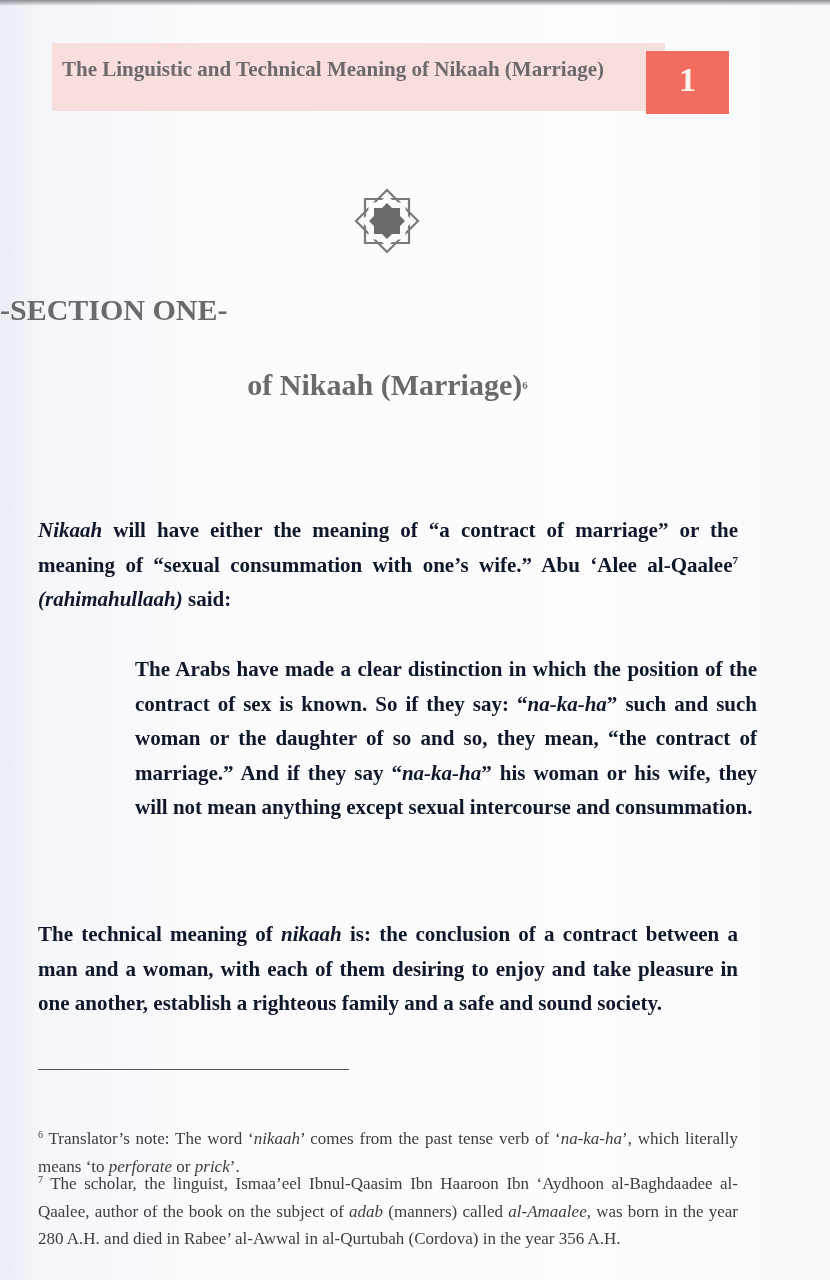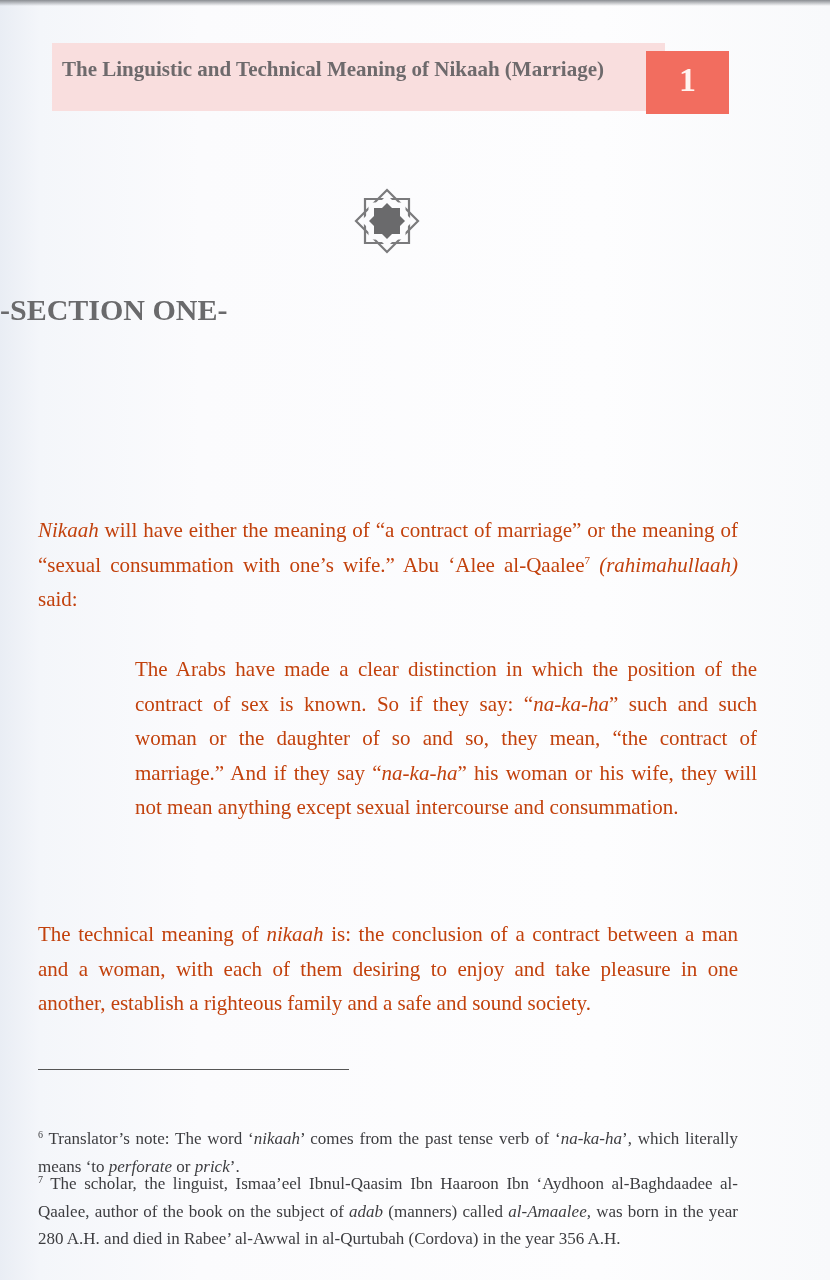--- a/index.html
+++ b/index.html
@@ -18,21 +18,21 @@
     color: #6e6a6c; white-space: nowrap; }
   .chapter-box { position: absolute; left: 646px; top: 51px; width: 83px; height: 63px; background: #f26d5f; }
   .chapter-num { position: absolute; left: 0; top: 10px; width: 83px; text-align: center; font-size: 34px;
     font-weight: bold; color: #fff4f0; }
   .ornament { position: absolute; left: 354px; top: 188px; width: 66px; height: 66px; }
   .section-label { position: absolute; left: 0; top: 293px; width: 770px; text-align: left; font-size: 30px;
     font-weight: bold; color: #6a6a6c; }
   .section-title { position: absolute; left: 0; top: 364px; width: 775px; text-align: center; font-size: 30px;
     font-weight: bold; color: #6a6a6c; line-height: 42px; }
   .section-title sup { font-size: 11px; vertical-align: 6px; }
-  .para { position: absolute; font-size: 21px; line-height: 34.5px; text-align: justify; color: #c2410c; }
+  .para { position: absolute; font-size: 21px; line-height: 34.5px; text-align: justify; color: #0f172a; font-weight: bold; }
   .para sup { font-size: 11px; vertical-align: 8px; line-height: 0; }
   .p1 { left: 38px; top: 513px; width: 700px; }
   .quote { left: 115px; top: 652px; width: 622px; margin-left: 20px; }
   .p2 { left: 38px; top: 893px; width: 700px; margin-top: 24px; }
   .rule { position: absolute; left: 38px; top: 1069px; width: 311px; height: 1px; background: #555; }
   .fn { position: absolute; left: 38px; width: 700px; font-size: 17px; line-height: 27.5px; text-align: justify;
     color: #3d3d40; }
   .fn sup { font-size: 10px; vertical-align: 6px; line-height: 0; }
   .fn6 { top: 1125px; }
   .fn7 { top: 1170px; }
@@ -59,20 +59,21 @@
       <polygon points="0,-26 26,0 0,26 -26,0" fill="#fbfbfd" stroke="none"></polygon>
       <polygon points="-13,-13 13,-13 13,13 -13,13" fill="#6a6a6c"></polygon>
       <polygon points="0,-18 18,0 0,18 -18,0" fill="#6a6a6c"></polygon>
     </g>
   </svg>
 </div>
 
 <div class="section-label">-SECTION ONE-</div>
 
 <div class="section-title">
+  <div><span>of Nikaah (Marriage)</span><sup>6</sup></div>
 </div>
 
 <div class="para p1"><i>Nikaah</i><span> will have either the meaning of “a contract of marriage” or the meaning of “sexual consummation with one’s wife.”  Abu ‘Alee al-Qaalee</span><sup>7</sup><i> (rahimahullaah)</i><span> said:</span></div>
 
 <div class="para quote"><span>The Arabs have made a clear distinction in which the position of the contract of sex is known. So if they say: “</span><i>na-ka-ha</i><span>” such and such woman or the daughter of so and so, they mean, “the contract of marriage.” And if they say “</span><i>na-ka-ha</i><span>” his woman or his wife, they will not mean anything except sexual intercourse and consummation.</span></div>
 
 <div class="para p2"><span>The technical meaning of </span><i>nikaah</i><span> is: the conclusion of a contract between a man and a woman, with each of them desiring to enjoy and take pleasure in one another, establish a righteous family and a safe and sound society.</span></div>
 
 <div class="rule"></div>
 

